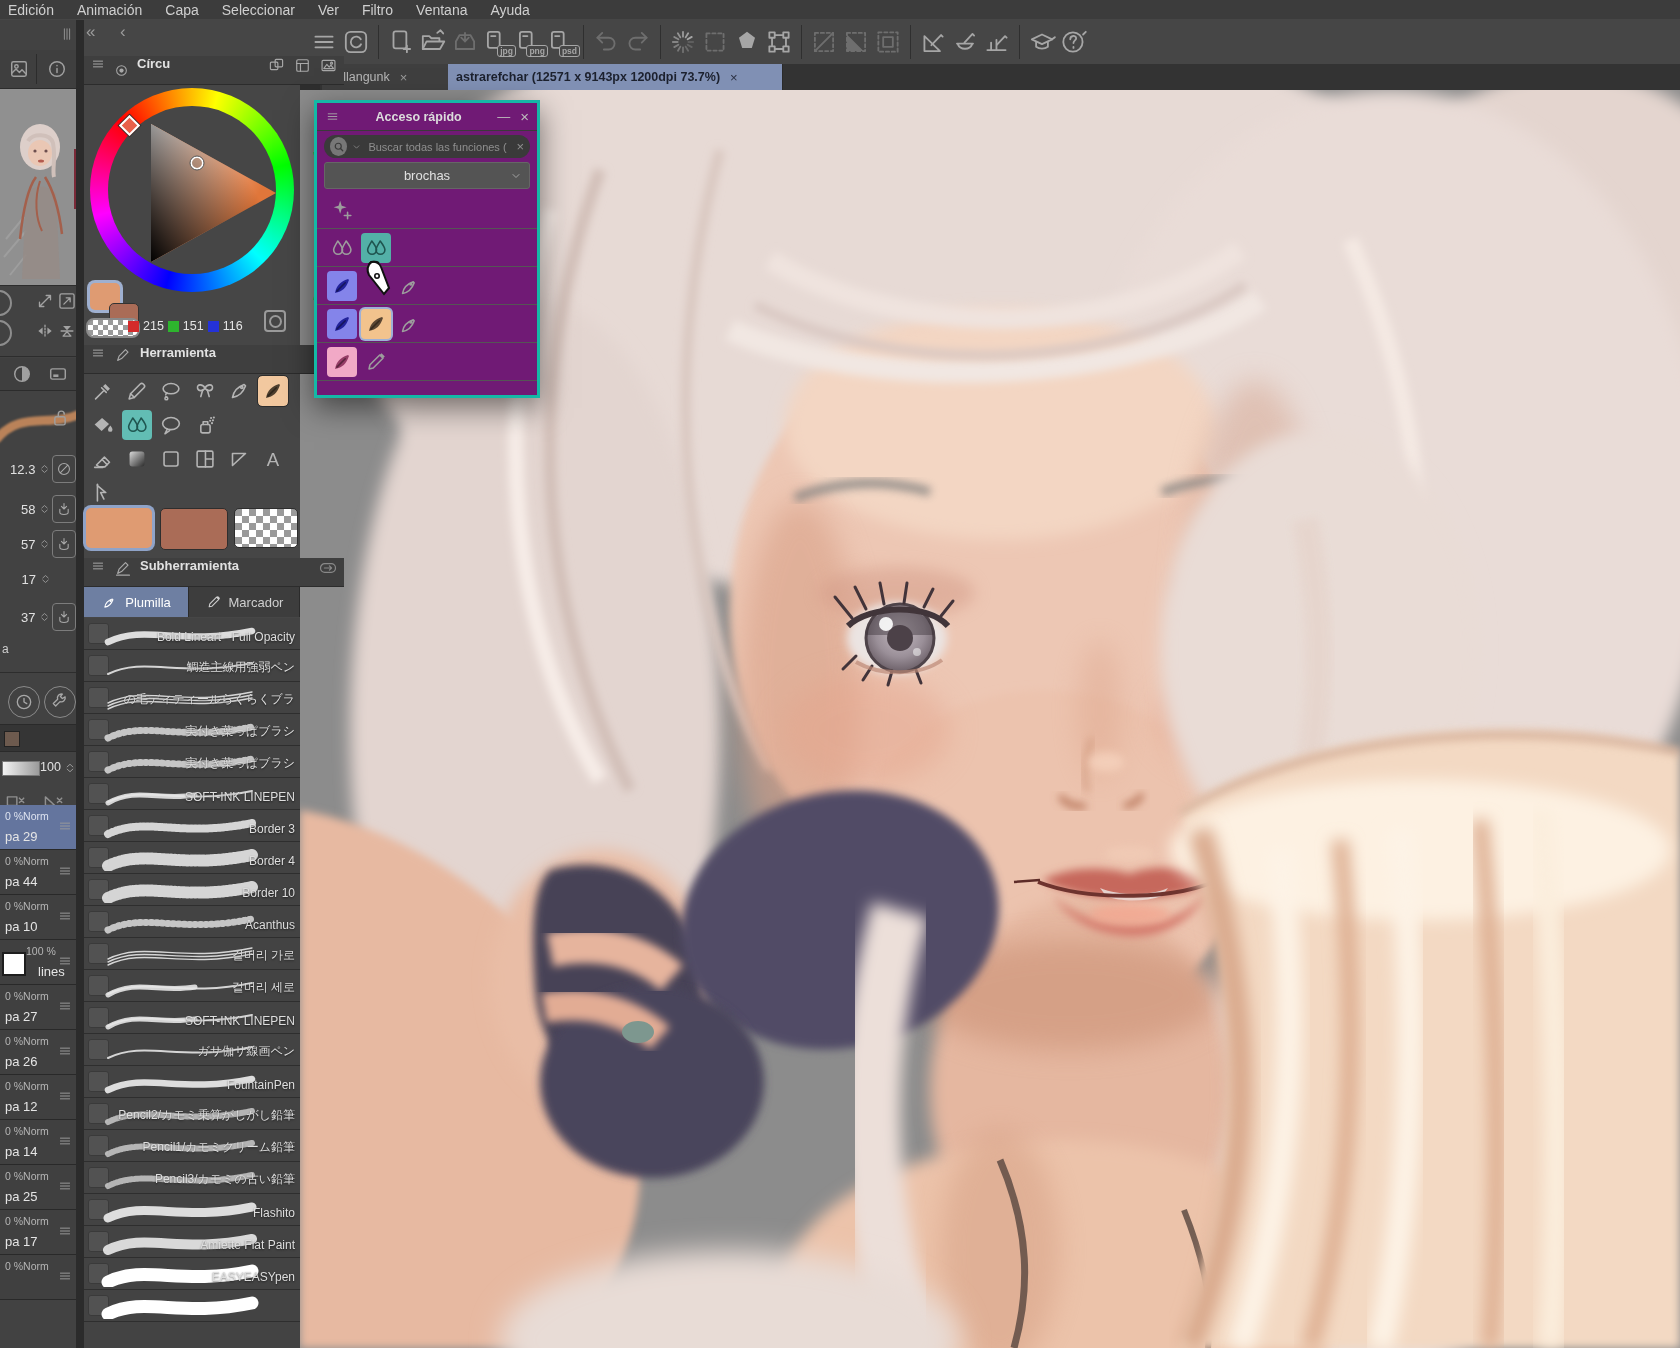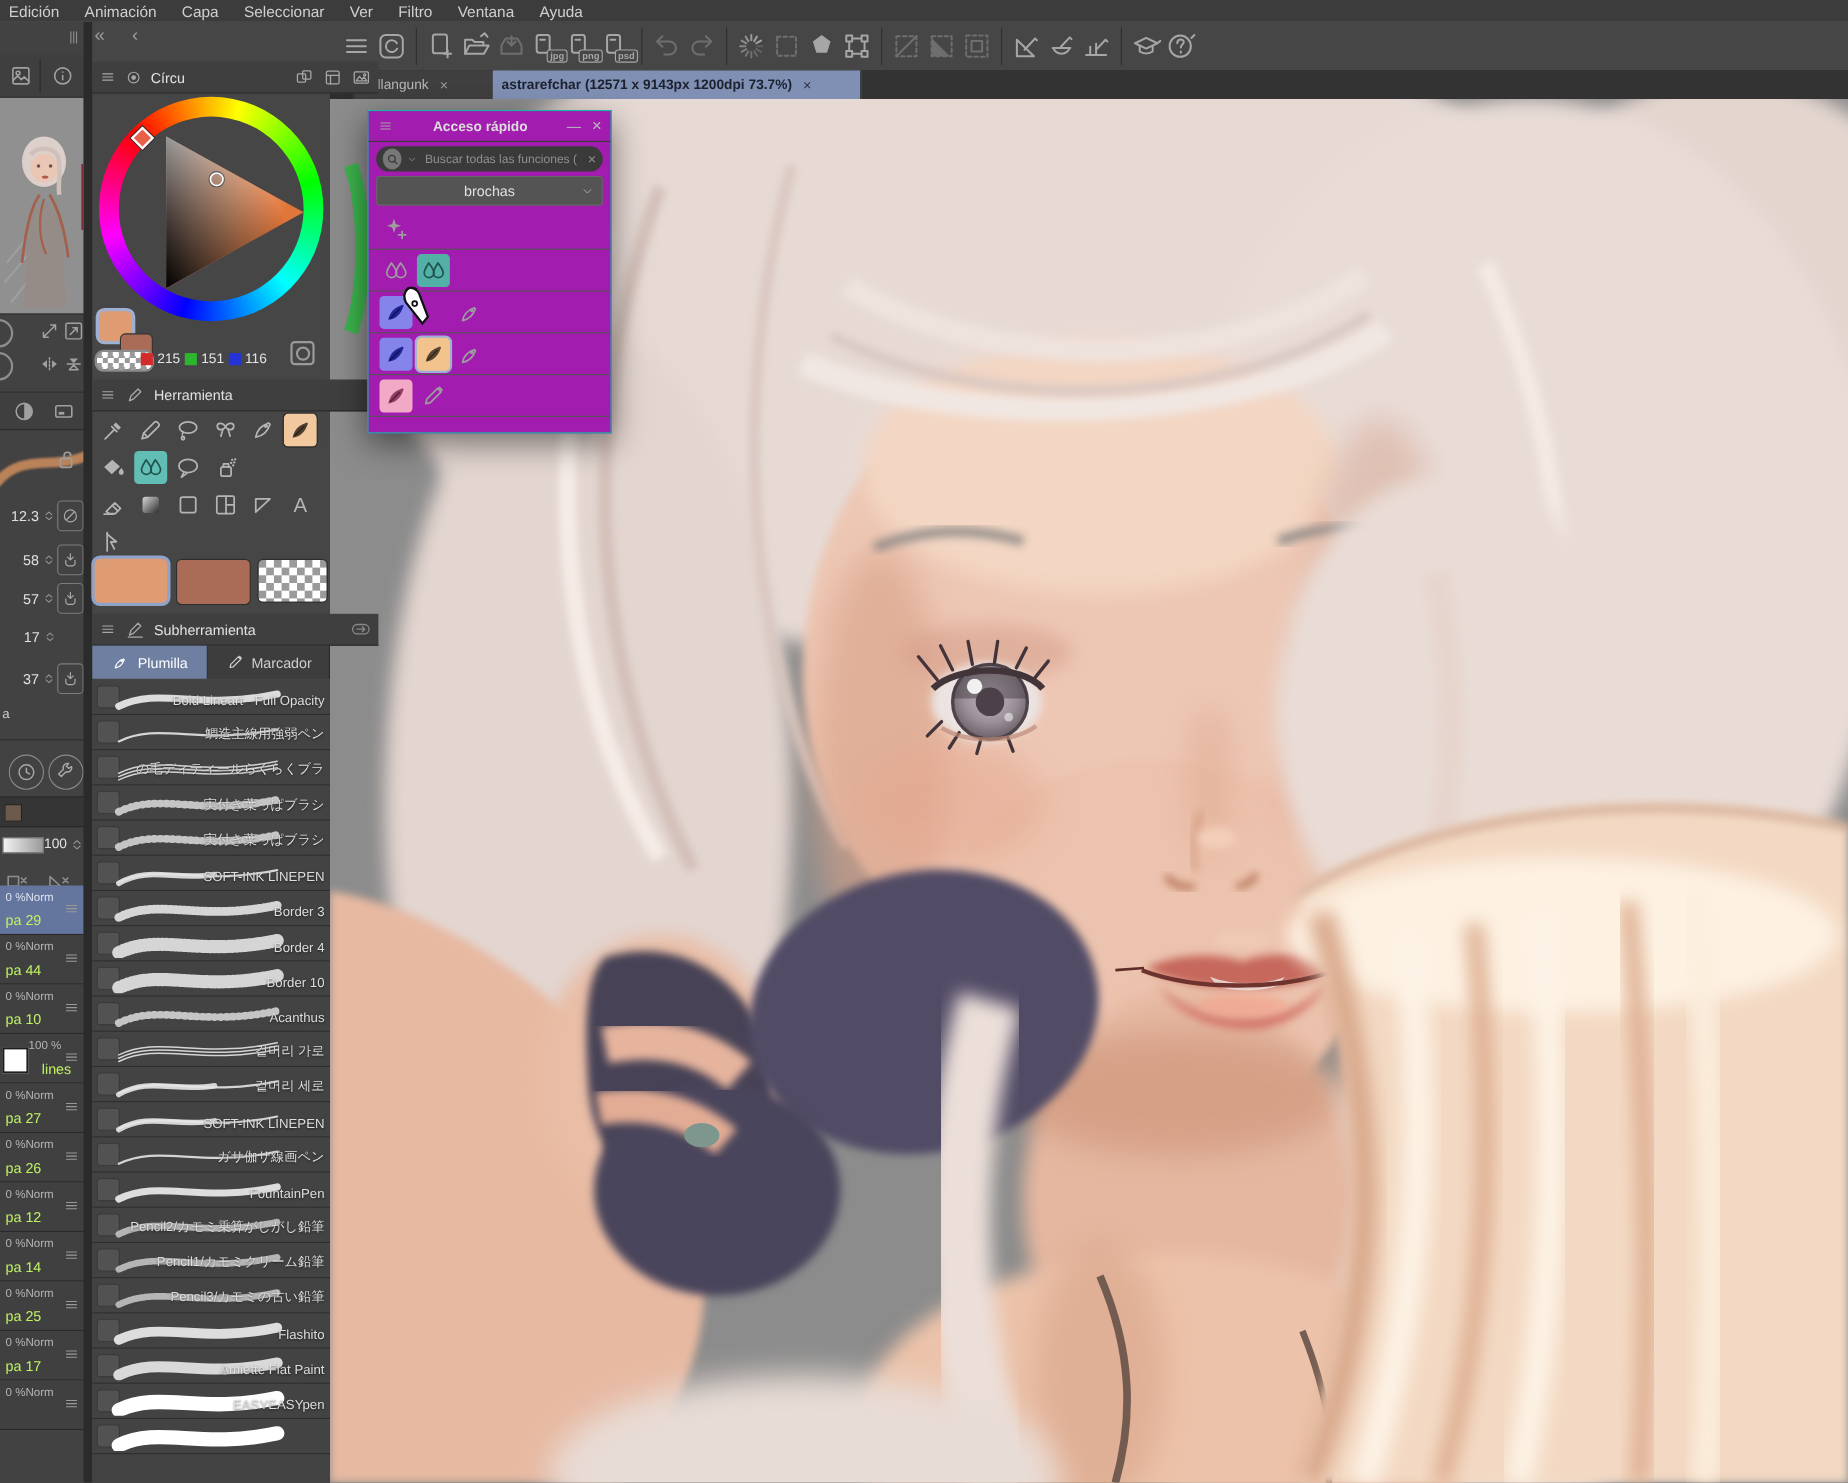--- a/index.html
+++ b/index.html
@@ -31,44 +31,44 @@
   .roundbtn svg{width:22px;height:22px}
   .fieldrow{position:absolute;left:0;width:76px;height:34px;display:flex;align-items:center}
   .fval{width:36px;text-align:right;font-size:13px;color:#e0e0e0}
   .fspin{width:13px;height:22px;margin-left:2px;color:#9a9a9a}
   .fbtn{width:22px;height:26px;margin-left:2px;border:1px solid #7c7c7c;border-radius:4px;display:flex;align-items:center;justify-content:center;color:#a8a8a8}
   .fbtn svg,.fspin svg{width:18px;height:18px}
   .layer-row{position:absolute;left:0;width:76px;height:44px;background:#404040;border-bottom:1px solid #292929}
   .layer-row.sel{background:#64759e}
   .lmeta{position:absolute;left:5px;top:5px;font-size:10.5px;color:#b5b5b5;white-space:nowrap}
   .layer-row.sel .lmeta{color:#dde3f0}
-  .lname{position:absolute;left:5px;bottom:5px;font-size:13px;color:#bef264;white-space:nowrap}
+  .lname{position:absolute;left:5px;bottom:5px;font-size:13px;color:#e5e5e5;white-space:nowrap}
   .lmenu{position:absolute;right:3px;top:13px;width:16px;height:16px;color:#9a9a9a}
   .lthumb{position:absolute;left:2px;top:12px;width:20px;height:20px;background:#fff;border:2px solid #1e1e1e}
   
   #panels{left:84px;top:20px;width:216px;height:1328px;background:#464646}
-  .phead{position:absolute;left:0;width:260px;height:28px;background:#3f3f3f;border-bottom:1px solid #2c2c2c;display:flex;align-items:center;gap:7px;font-size:13px;font-weight:normal;color:#e2e2e2}
+  .phead{position:absolute;left:0;width:260px;height:28px;background:#3f3f3f;border-bottom:1px solid #2c2c2c;display:flex;gap:7px;font-size:13px;font-weight:bold;color:#e2e2e2}
   .phead svg{width:20px;height:20px}
   .hamb{color:#a8a8a8;margin-left:6px}
   .pico{color:#a8a8a8}
   .cell{width:30px;height:30px;border-radius:4px;display:flex;align-items:center;justify-content:center;color:#b4b4b4}
   .cell svg{width:26px;height:26px}
   .cell.hl-peach{background:#f2c89f;color:#4e3f2e;outline:1px solid #2d2d2d}
   .cell.hl-teal{background:#62bdb4;color:#1f5650}
   .toolrow{position:absolute;left:4px;display:flex;gap:4px}
   .swatch{position:absolute;border-radius:5px}
   .subtab{position:absolute;top:0;height:30px;display:flex;align-items:center;justify-content:center;gap:6px;font-size:13px;background:#3d3d3d;color:#cfcfcf;border-right:1px solid #2b2b2b}
   .subtab svg{width:18px;height:18px}
   .subtab.active{background:#6e7fa2;color:#fff}
   .subtool-row{position:relative;height:31px;border-bottom:1px solid #2e2e2e}
   .chk{position:absolute;left:4px;top:5px;width:19px;height:19px;background:#525252;border:1px solid #3a3a3a;border-radius:3px}
   .bstroke{position:absolute;left:16px;top:2px;width:160px;height:27px}
   .bname{position:absolute;right:5px;bottom:5px;font-size:12px;color:#dedede;white-space:nowrap;text-shadow:0 1px 2px rgba(0,0,0,.55)}
   
-  #qa{left:334px;top:100px;width:220px;height:292px;background:#a21caf;border:1px solid #14b8a6;box-shadow:0 10px 28px rgba(0,0,0,.5)}
+  #qa{left:314px;top:100px;width:220px;height:292px;background:#701a75;border:3px solid #14b8a6;box-shadow:0 10px 28px rgba(0,0,0,.5)}
   #qa-head{height:27px;display:flex;align-items:center;border-bottom:1px solid #3a3a3a}
   #qa-title{flex:1;text-align:center;font-size:12.5px;font-weight:bold;color:#dcdcdc}
   #qa-search{margin:4px 7px;height:23px;background:#3a3a3a;border-radius:12px;display:flex;align-items:center;padding:0 6px;gap:4px}
   #qa-search input{flex:1;background:transparent;border:none;outline:none;font-size:11px;color:#cfcfcf;font-family:"Liberation Sans",sans-serif}
   #qa-search input::placeholder{color:#8f8f8f}
   #qa-dd{margin:2px 7px;height:25px;background:#545454;border:1px solid #666;border-radius:3px;display:flex;align-items:center;justify-content:center;position:relative;font-size:13px;color:#e0e0e0}
   .qa-row{height:37px;border-bottom:1px solid #555;display:flex;align-items:center;gap:4px;padding-left:10px}
   .qitem{width:30px;height:30px;border-radius:4px;display:flex;align-items:center;justify-content:center;color:#9d9d9d}
   .qitem svg{width:26px;height:26px}
   .qitem.bg-blue{background:#8484ea;color:#23239a}

